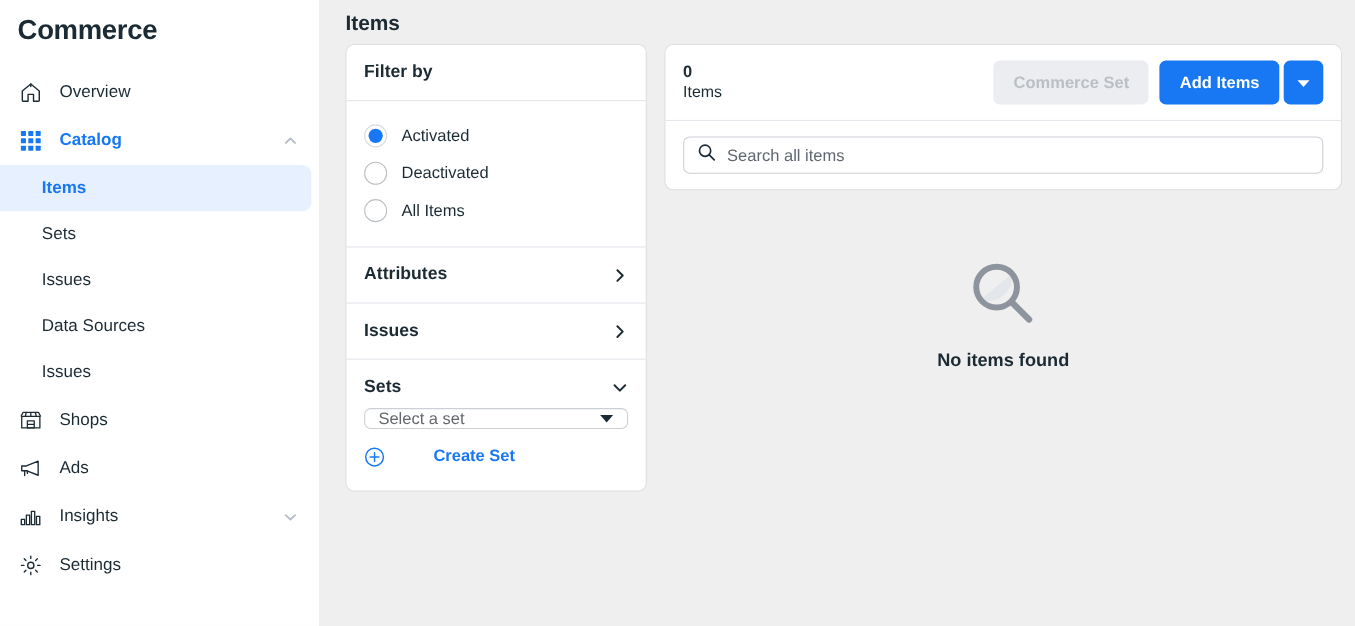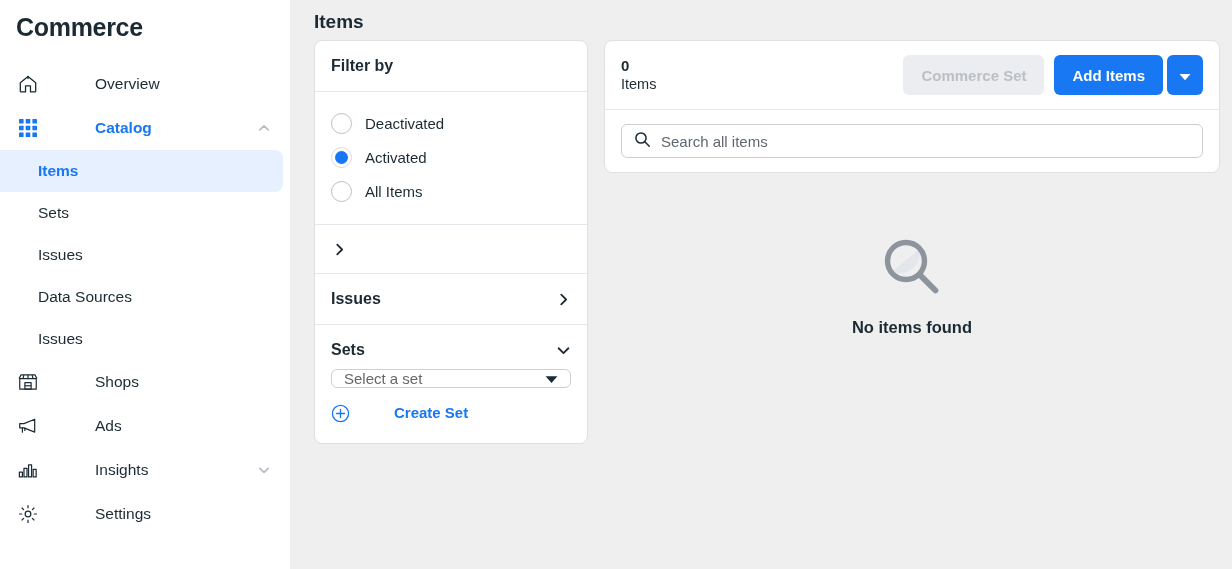--- a/index.html
+++ b/index.html
@@ -47,21 +47,21 @@
     flex: 0 0 24px;
     display: flex; align-items: center; justify-content: center;
     margin-right: 14px;
   }
   .nav-row .lbl {
     font-size: 15.5px;
     color: #1c2b33;
     flex: 1 1 auto;
     white-space: nowrap;
   }
-  .nav-row.parent .lbl { font-weight: normal; margin-left: 41px; }
+  .nav-row.parent .lbl { font-weight: normal; }
   .nav-row.active-parent .lbl { color: #1877f2; font-weight: bold; }
   .chev {
     width: 16px; height: 16px;
     flex: 0 0 16px;
     display: flex; align-items: center; justify-content: center;
   }
   .sub-row {
     display: flex; align-items: center;
     height: 42px;
     padding-left: 38px;
@@ -331,34 +331,35 @@
   <div class="main">
     <div class="page-title">Items</div>
 
     <div class="columns">
 
       <div class="card filter-card">
         <div class="filter-head">Filter by</div>
 
         <div class="filter-section">
           <div class="radio-row">
+            <span class="radio on"></span>
+            <span class="lbl">Activated</span>
+          </div>
+          <div class="radio-row">
             <span class="radio"></span>
             <span class="lbl">Deactivated</span>
-          </div>
-          <div class="radio-row">
-            <span class="radio on"></span>
-            <span class="lbl">Activated</span>
           </div>
           <div class="radio-row">
             <span class="radio"></span>
             <span class="lbl">All Items</span>
           </div>
         </div>
 
         <div class="collapse-row">
+          <span class="lbl">Attributes</span>
           <span class="chev">
             <svg width="15" height="15" viewBox="0 0 16 16" fill="none" stroke="#1c2b33" stroke-width="1.9" stroke-linecap="round" stroke-linejoin="round">
               <path d="M5.6 2.8 10.8 8l-5.2 5.2"></path>
             </svg>
           </span>
         </div>
 
         <div class="collapse-row">
           <span class="lbl">Issues</span>
           <span class="chev">

